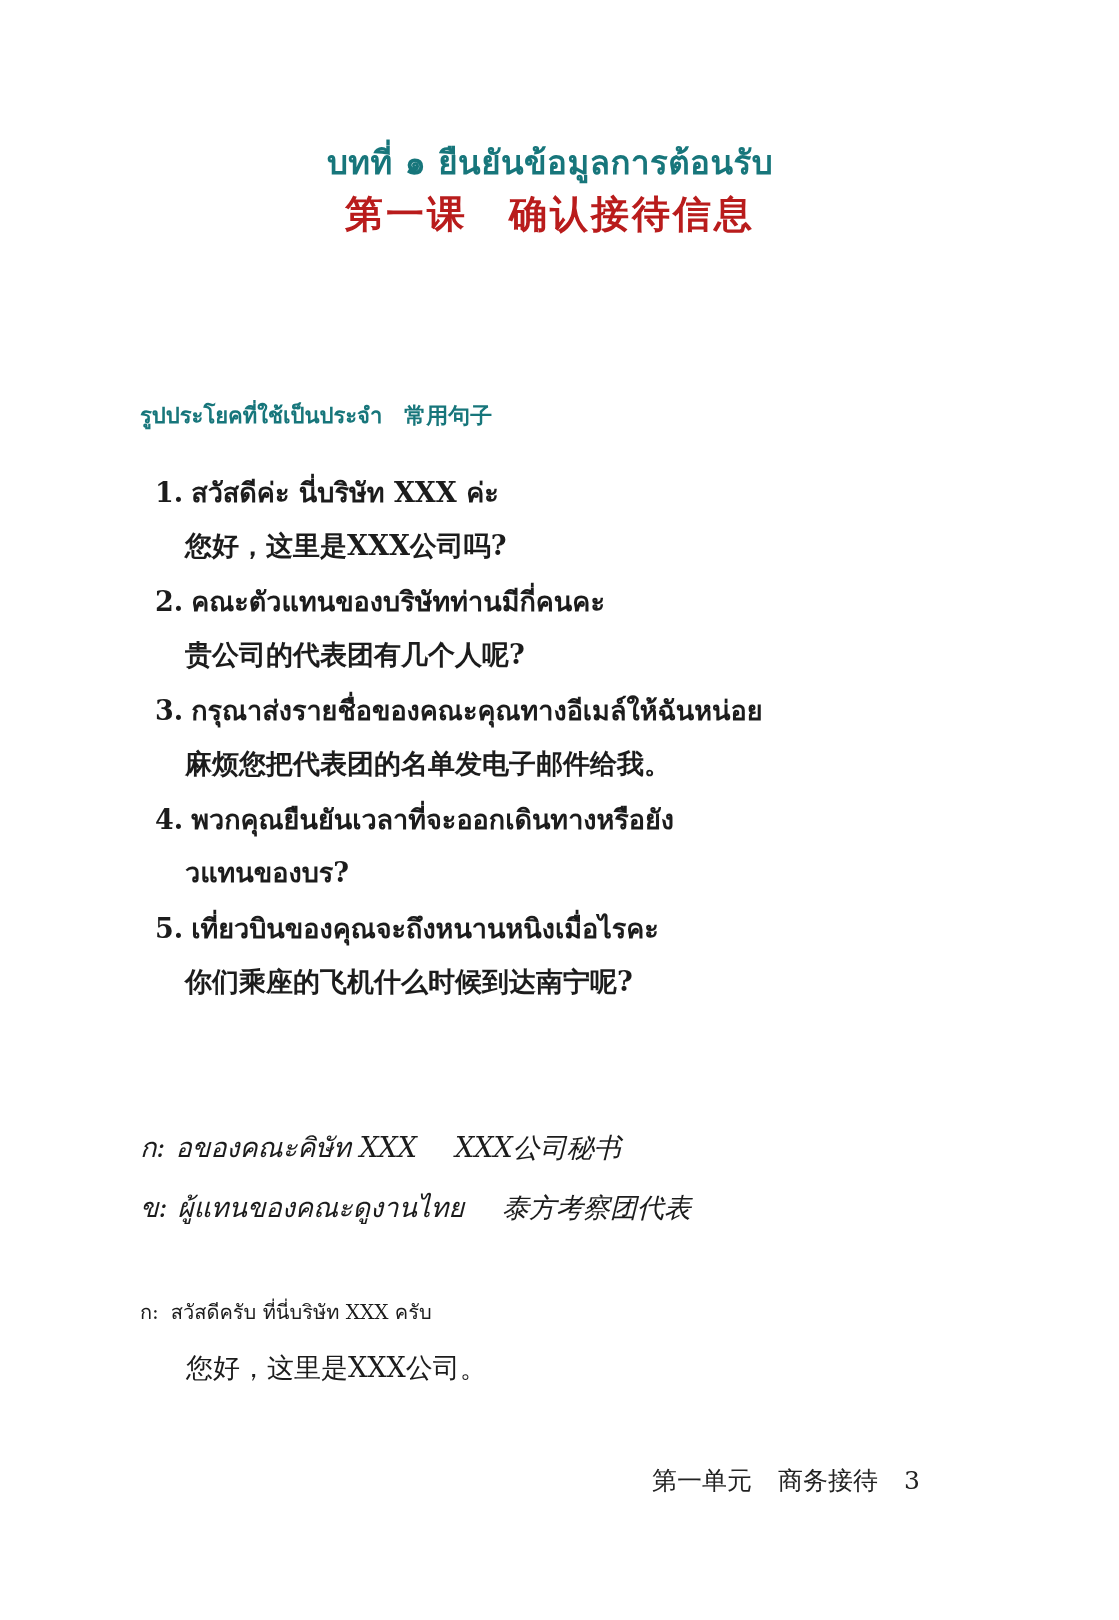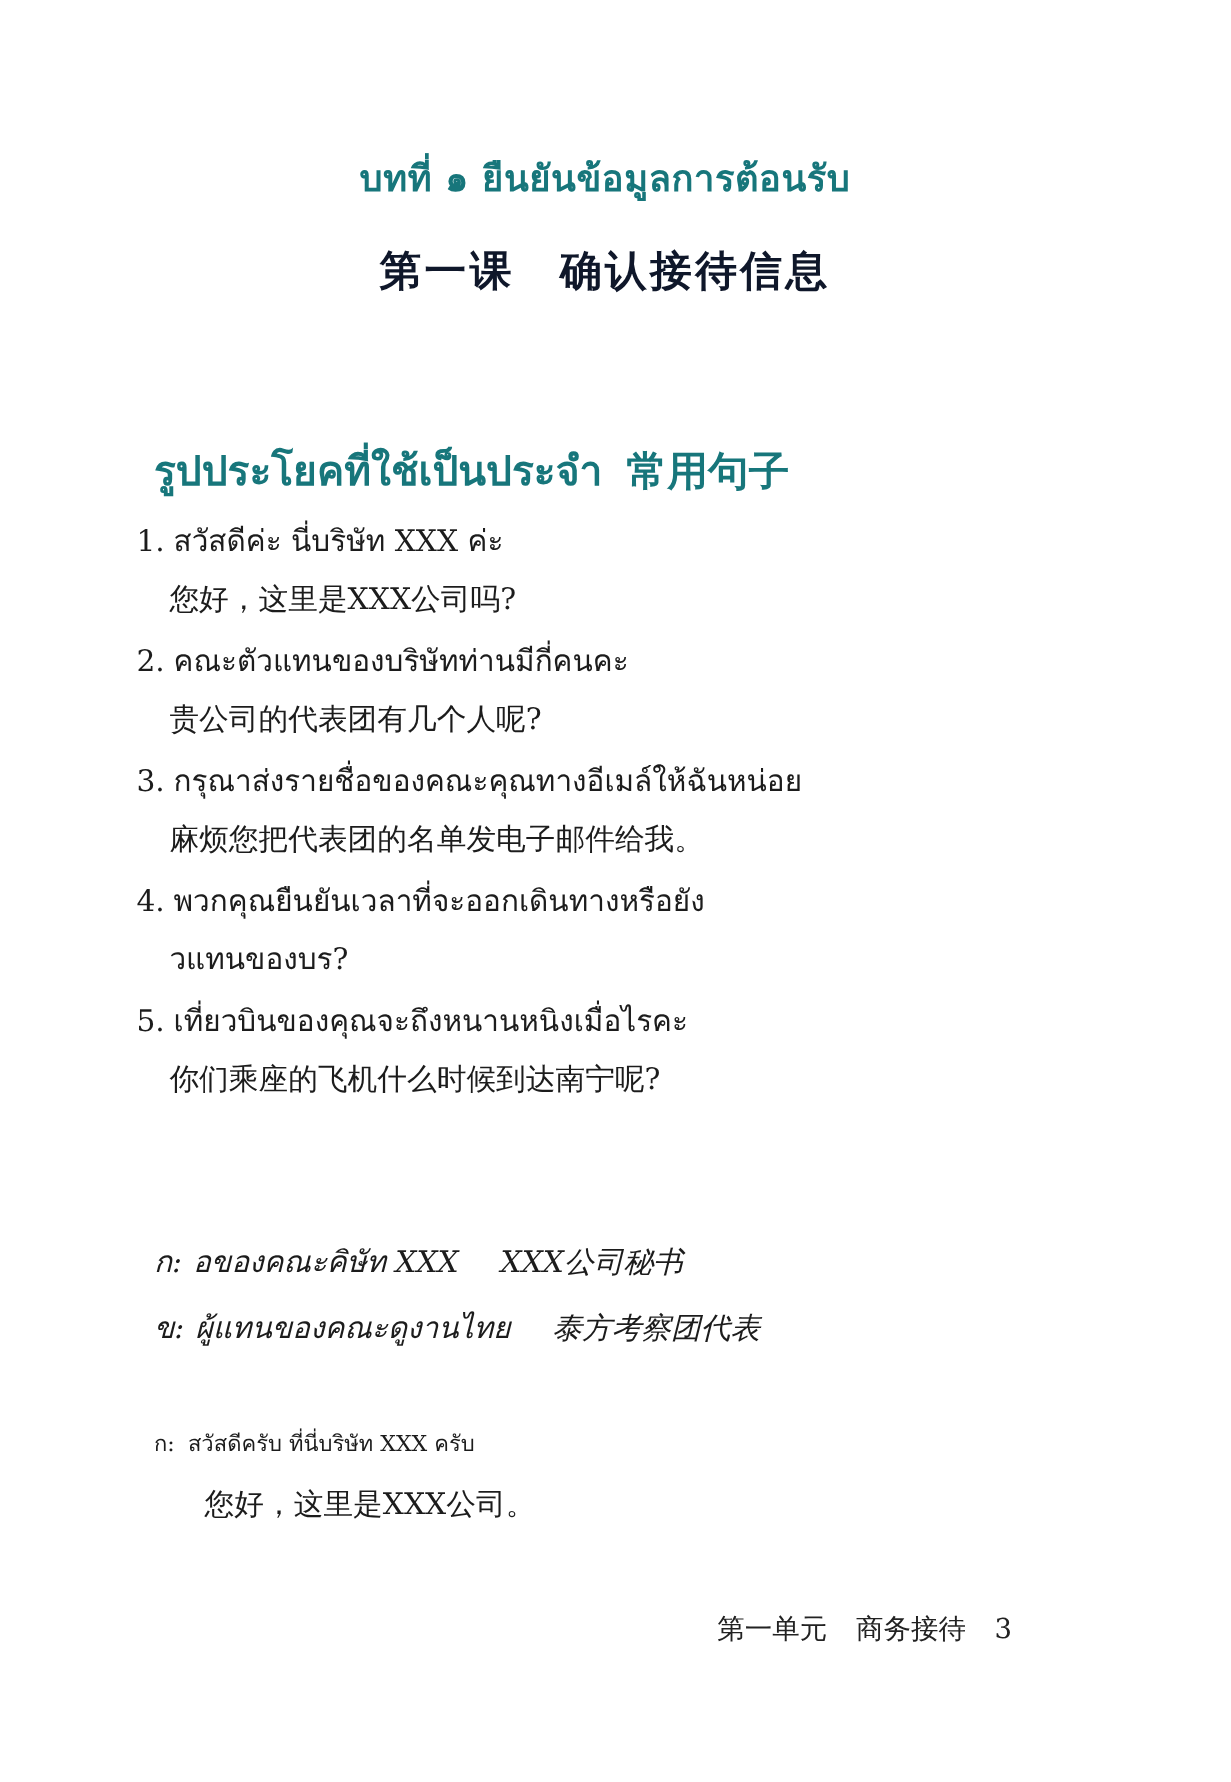--- a/index.html
+++ b/index.html
@@ -24,46 +24,47 @@
     font-family: "DejaVu Sans", sans-serif;
     font-weight: bold;
     font-size: 33px;
     color: #17767b;
     letter-spacing: 0.5px;
   }
   .title-cn {
     font-family: "DejaVu Sans", sans-serif;
     font-weight: bold;
     font-size: 38px;
-    color: #0f172a;
-    margin-top: 32px;
+    color: #b91c1c;
+    margin-top: 0;
     letter-spacing: 3px;
   }
 
   
   .section-heading {
     position: absolute;
     left: 140px;
     font-family: "DejaVu Sans", sans-serif;
     font-weight: bold;
-    font-size: 37px;
+    font-size: 22px;
     color: #17767b;
     display: flex;
     align-items: baseline;
     gap: 22px;
   }
   .heading-sentences { top: 398px; }
   .heading-dialogue  { top: 1052px; }
 
   
   .sentence-list {
     position: absolute;
-    left: 124px;
+    left: 155px;
     top: 466px;
     width: 850px;
+    font-weight: bold;
   }
   .sentence-item { margin-bottom: 3px; }
   .line-thai {
     font-size: 27px;
     line-height: 53px;
     white-space: nowrap;
   }
   .sentence-number { margin-right: 8px; }
   .line-cn {
     font-size: 27px;

